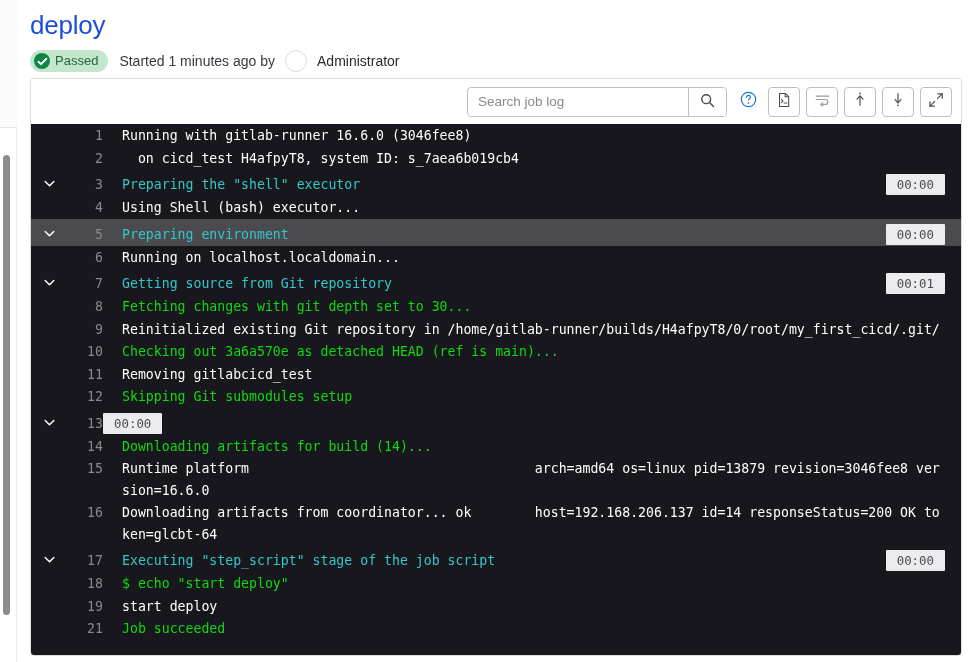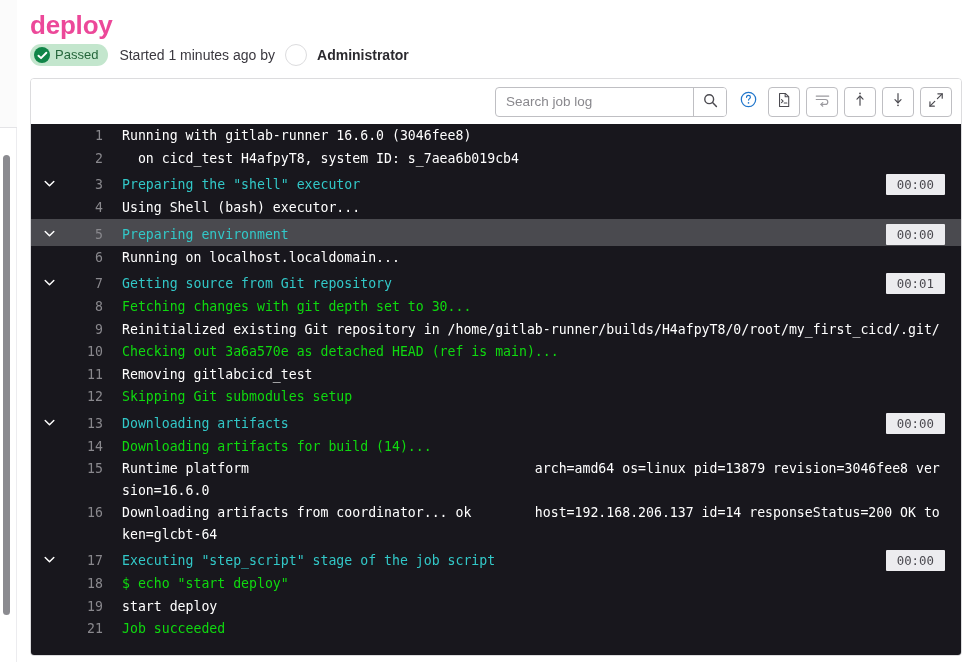--- a/index.html
+++ b/index.html
@@ -41,30 +41,30 @@
     left: 17px; top: 0;
     width: 952px; height: 662px;
     background: #fff;
   }
 
   
   .header { padding: 8px 0 0 13px; }
 
   .job-title {
     font-size: 26px;
-    font-weight: bold;
+    font-weight: normal;
     letter-spacing: -0.2px;
-    color: #ec4899;
+    color: #1d4ed8;
     line-height: 34px;
   }
 
   .meta-row {
     display: flex;
     align-items: center;
-    margin-top: 0;
+    margin-top: 6px;
     height: 26px;
   }
 
   .status-badge {
     display: inline-flex;
     align-items: center;
     gap: 5px;
     background: #c3e6cd;
     color: #24663b;
     border-radius: 12px;
@@ -96,21 +96,21 @@
     width: 22px; height: 22px;
     border-radius: 50%;
     border: 1px solid #dcdcde;
     background: #fff;
     flex: 0 0 auto;
   }
 
   .author-name {
     margin-left: 10px;
     font-size: 14px;
-    font-weight: bold;
+    font-weight: normal;
     color: #2b2a2f;
     white-space: nowrap;
   }
 
   
   .log-card {
     position: absolute;
     left: 13px; top: 78px;
     width: 932px;
     height: 578px;
@@ -129,21 +129,21 @@
     background: #fff;
   }
 
   .search-wrap {
     display: flex;
     align-items: center;
     height: 30px;
     border: 1px solid #bfbfc3;
     border-radius: 4px;
     overflow: hidden;
-    width: 232px;
+    width: 260px;
     background: #fff;
   }
   .search-input {
     border: 0;
     outline: none;
     height: 28px;
     flex: 1 1 auto;
     padding: 0 10px;
     font-size: 13.5px;
     font-family: "Liberation Sans", sans-serif;
@@ -438,21 +438,20 @@
           <div class="lineno">12</div>
           <div class="linetext c-green">Skipping Git submodules setup</div>
         </div>
         <div class="log-line section">
           <div class="chevron">
             <svg width="15" height="15" viewBox="0 0 16 16" aria-hidden="true">
               <path d="M3.4 5.8 L8 10.4 L12.6 5.8" fill="none" stroke="#ffffff" stroke-width="1.55" stroke-linecap="round" stroke-linejoin="round"></path>
             </svg>
           </div>
           <div class="lineno">13</div>
-          <div class="linetext c-cyan">Downloading artifacts</div>
           <div class="duration">00:00</div>
         </div>
         <div class="log-line">
           <div class="chevron empty"></div>
           <div class="lineno">14</div>
           <div class="linetext c-green">Downloading artifacts for build (14)...</div>
         </div>
         <div class="log-line">
           <div class="chevron empty"></div>
           <div class="lineno">15</div>

